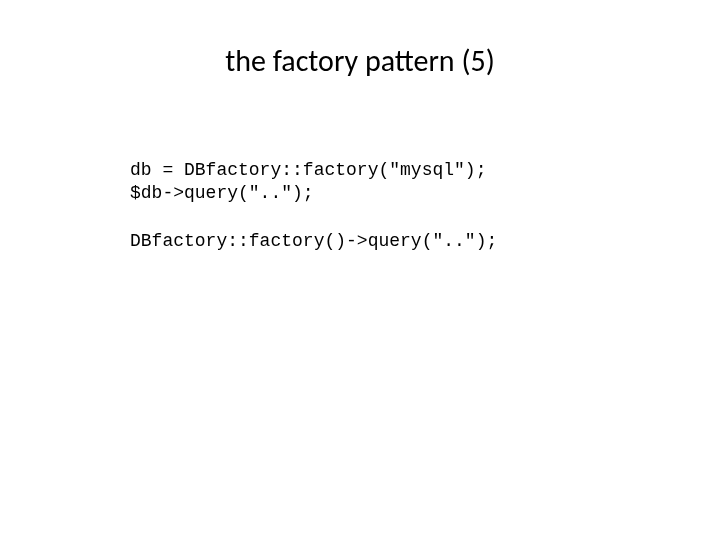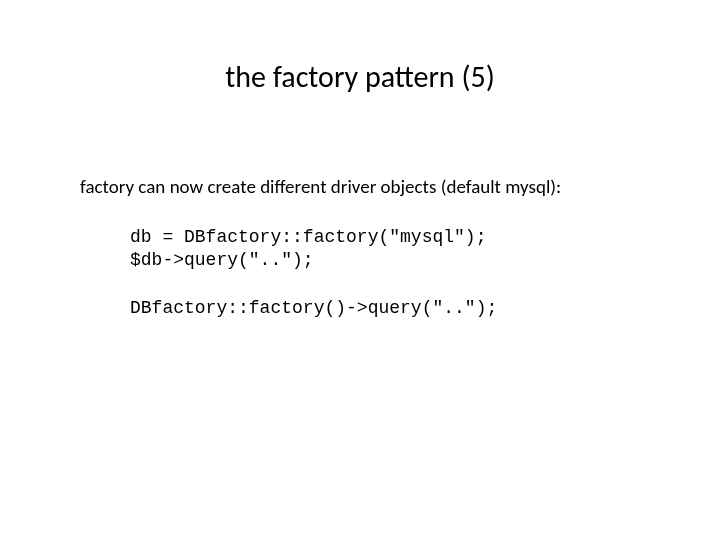--- a/index.html
+++ b/index.html
@@ -1,23 +1,22 @@
 <!DOCTYPE html>
 <html><head>
 <meta charset="utf-8">
 <style>
   * { margin: 0; padding: 0; box-sizing: border-box; }
   html, body { width: 720px; height: 540px; background: #fff; font-family: Calibri, "Segoe UI", Arial, sans-serif; color: #000; }
   .slide { width: 720px; height: 540px; position: relative; padding: 30px 60px; }
-  .title { font-size: 30px; font-weight: 400; text-align: center; margin-top: 28px; margin-bottom: 80px; }
+  .title { font-size: 30px; font-weight: 400; text-align: center; margin-top: 12px; margin-bottom: 80px; }
   .body-text { font-size: 19px; font-weight: 400; margin-left: 20px; margin-bottom: 28px; }
   .code-block { font-family: "Courier New", Courier, monospace; font-size: 18px; line-height: 1.25; margin-left: 70px; margin-bottom: 26px; white-space: pre; }
 </style>
 </head>
 <body>
 
 <div class="slide">
   <h1 class="title">the factory pattern (5)</h1>
-  <p class="body-text">factory can now create different driver objects (default mysql):</p>
   <div class="code-block"><span>db = DBfactory::factory("mysql");</span>
 <span>$db-&gt;query("..");</span></div>
   <div class="code-block"><span>DBfactory::factory()-&gt;query("..");</span></div>
 </div>
 
 </body></html>

